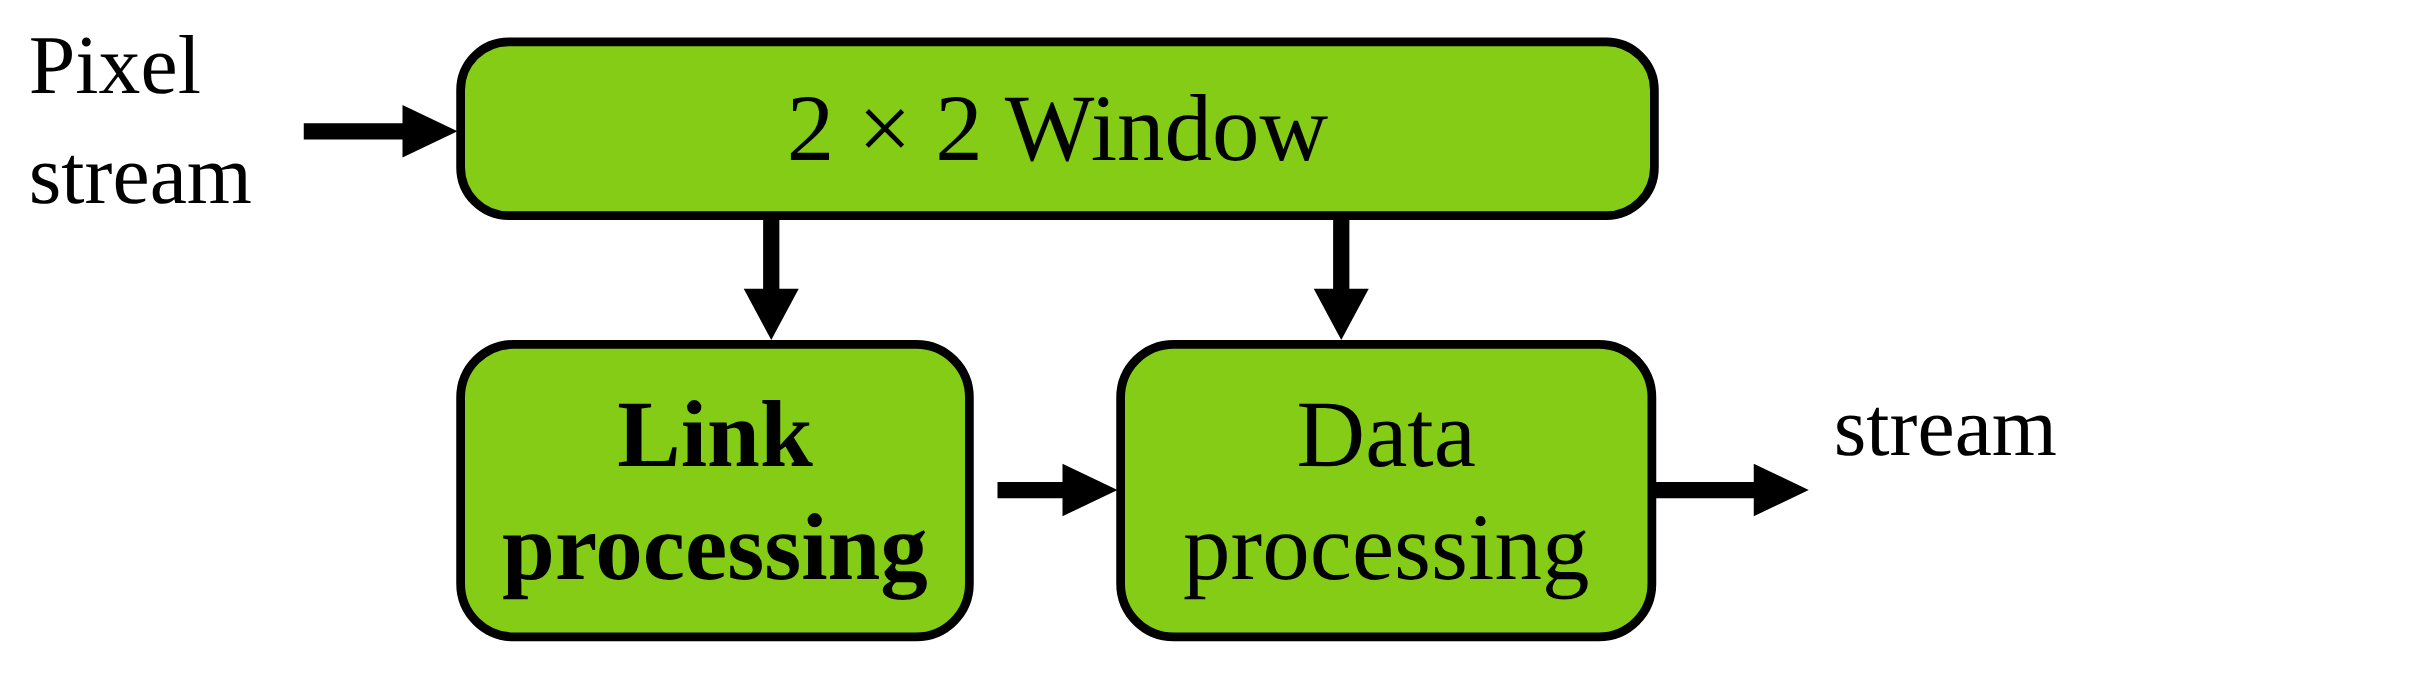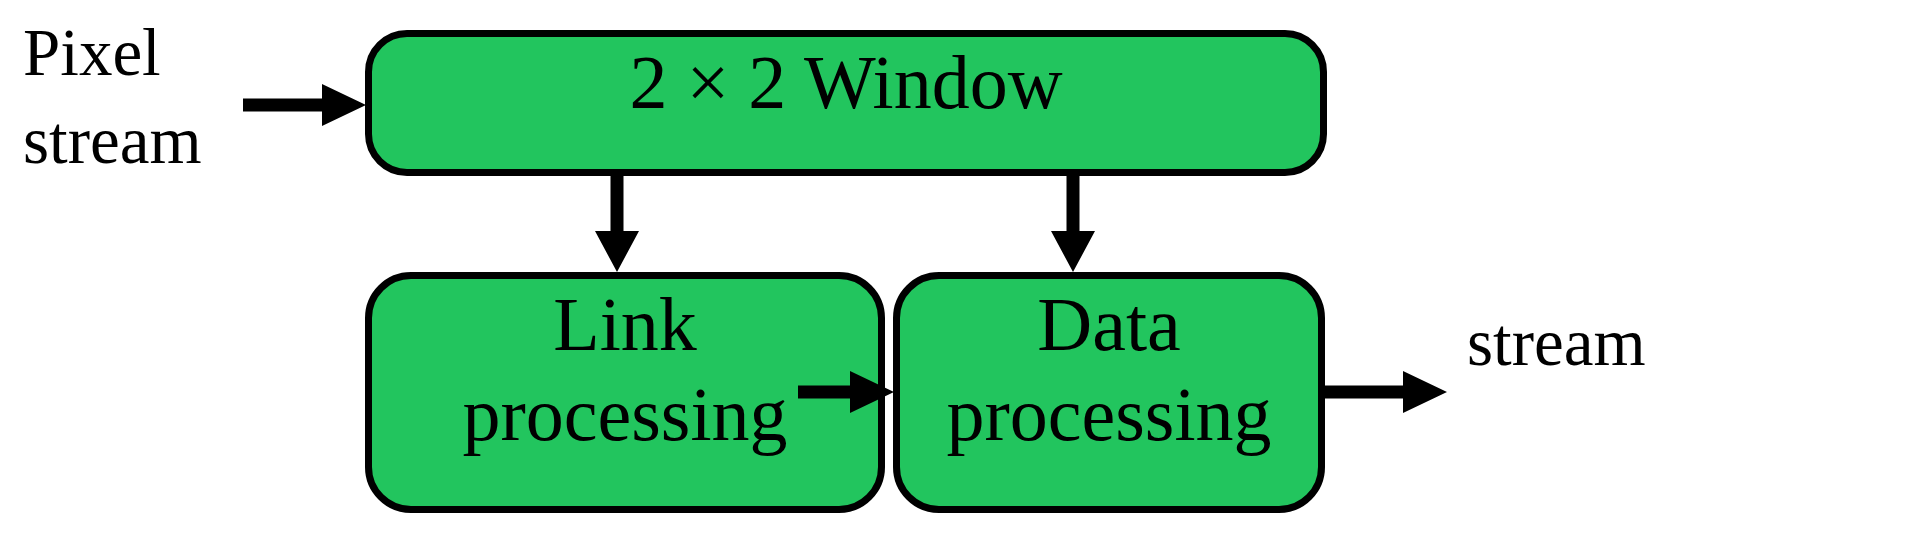--- a/index.html
+++ b/index.html
@@ -8,40 +8,41 @@
     width: 1927px;
     height: 543px;
     background: #ffffff;
     font-family: "Liberation Serif", "DejaVu Serif", serif;
     color: #000000;
     overflow: hidden;
   }
   .node {
     position: absolute;
     box-sizing: border-box;
-    background: #22c55e;
+    background: #84cc16;
     border: 7px solid #000000;
     display: flex;
     flex-direction: column;
     align-items: center;
-    justify-content: flex-start;
+    justify-content: center;
     text-align: center;
     font-size: 76px;
     line-height: 90px;
     white-space: nowrap;
   }
   .window-node {
     left: 365px; top: 30px;
     width: 962px; height: 146px;
     border-radius: 42px;
   }
   .link-node {
     left: 365px; top: 272px;
-    width: 520px; height: 241px;
+    width: 414px; height: 241px;
     border-radius: 46px;
+    font-weight: bold;
   }
   .data-node {
     left: 893px; top: 272px;
     width: 432px; height: 241px;
     border-radius: 46px;
   }
   .stream-label {
     position: absolute;
     font-size: 67px;
     line-height: 88px;

